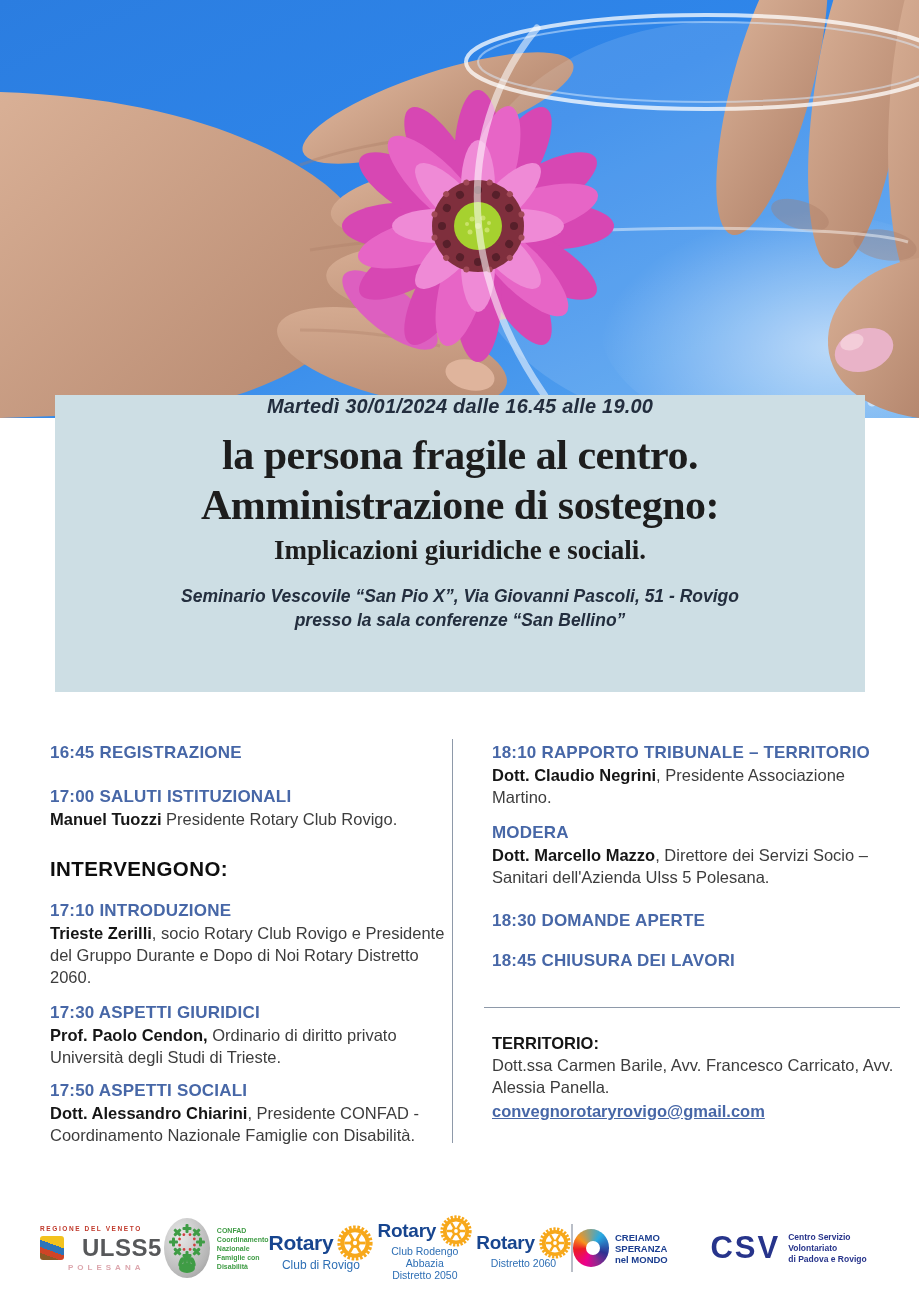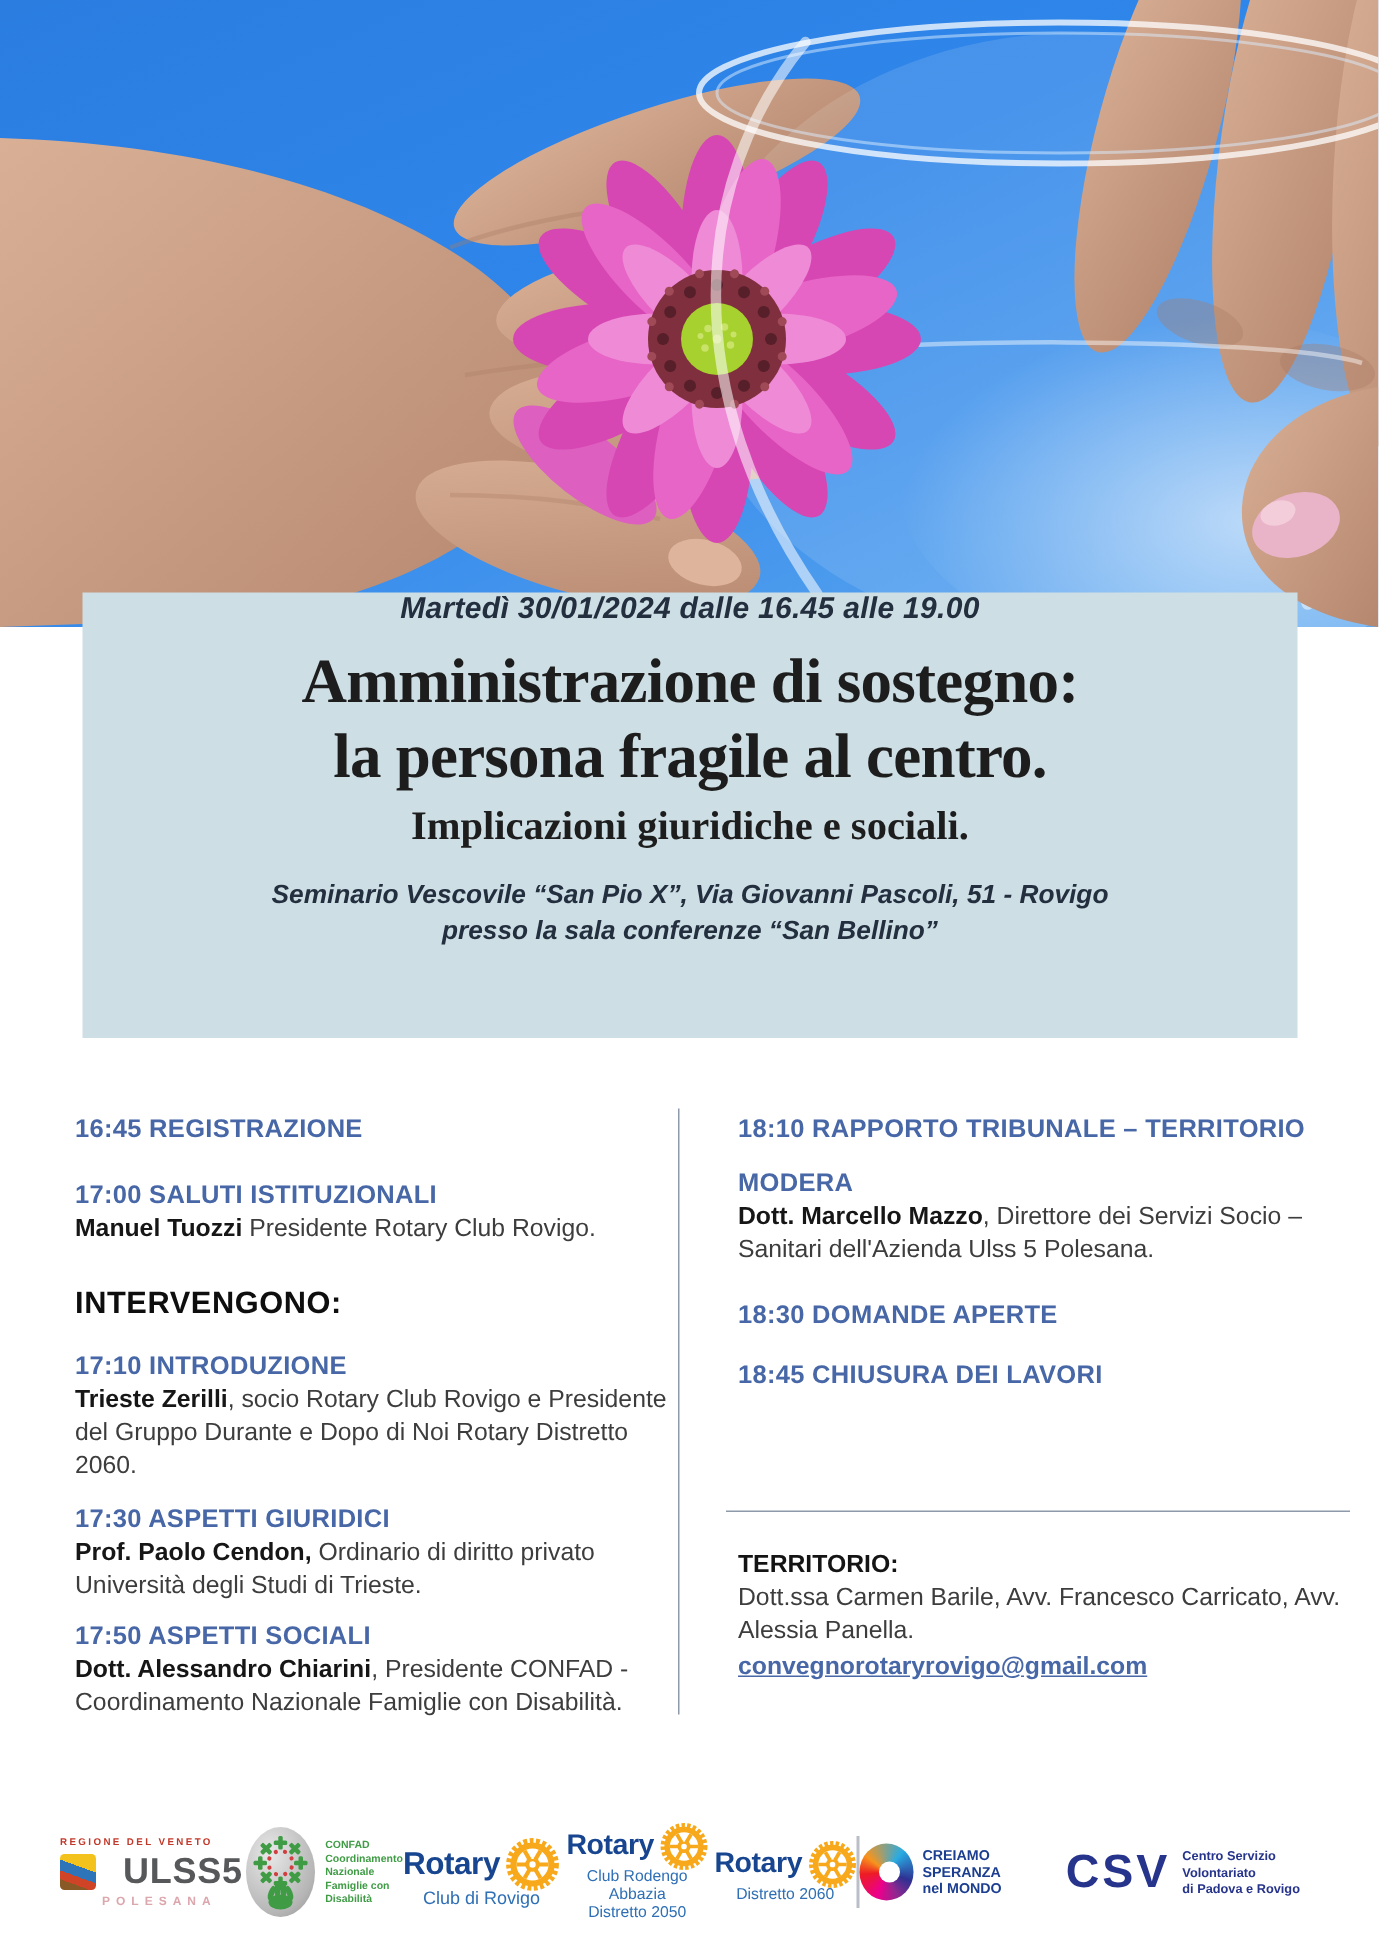--- a/index.html
+++ b/index.html
@@ -254,22 +254,22 @@
 
       <path d="M919,258 C868,266 830,298 828,338 C826,380 862,410 919,418 Z" fill="url(#skin)"></path>
       <ellipse cx="864" cy="350" rx="30" ry="21" fill="#e9b3c8" transform="rotate(-18 864 350)"></ellipse>
       <ellipse cx="852" cy="342" rx="12" ry="8" fill="#f3cdd9" transform="rotate(-18 852 342)"></ellipse>
     </svg>
   </div>
 
   <div class="header-box">
     <div class="date-line">Martedì 30/01/2024 dalle 16.45 alle 19.00</div>
     <div class="title">
+      <div>la persona fragile al centro.</div>
       <div>Amministrazione di sostegno:</div>
-      <div>la persona fragile al centro.</div>
     </div>
     <div class="subtitle">Implicazioni giuridiche e sociali.</div>
     <div class="venue">
       <div>Seminario Vescovile “San Pio X”, Via Giovanni Pascoli, 51 - Rovigo</div>
       <div>presso la sala conferenze “San Bellino”</div>
     </div>
   </div>
 
   <div class="divider-v"></div>
   <div class="divider-h"></div>
@@ -287,20 +287,21 @@
 
     <h3 class="slot mt14">17:30 ASPETTI GIURIDICI</h3>
     <p class="body"><strong>Prof. Paolo Cendon,</strong><span> Ordinario di diritto privato Università degli Studi di Trieste.</span></p>
 
     <h3 class="slot mt12">17:50 ASPETTI SOCIALI</h3>
     <p class="body"><strong>Dott. Alessandro Chiarini</strong><span>, Presidente CONFAD - Coordinamento Nazionale Famiglie con Disabilità.</span></p>
   </div>
 
   <div class="col col-right">
     <h3 class="slot">18:10 RAPPORTO TRIBUNALE – TERRITORIO</h3>
+    <p class="body"><strong>Dott. Claudio Negrini</strong><span>, Presidente Associazione Martino.</span></p>
 
     <h3 class="slot mt14">MODERA</h3>
     <p class="body"><strong>Dott. Marcello Mazzo</strong><span>, Direttore dei Servizi Socio – Sanitari dell'Azienda Ulss 5 Polesana.</span></p>
 
     <h3 class="slot mt22">18:30 DOMANDE APERTE</h3>
     <h3 class="slot mt18">18:45 CHIUSURA DEI LAVORI</h3>
   </div>
 
   <div class="segreteria">
     <div class="segreteria-label">TERRITORIO:</div>

